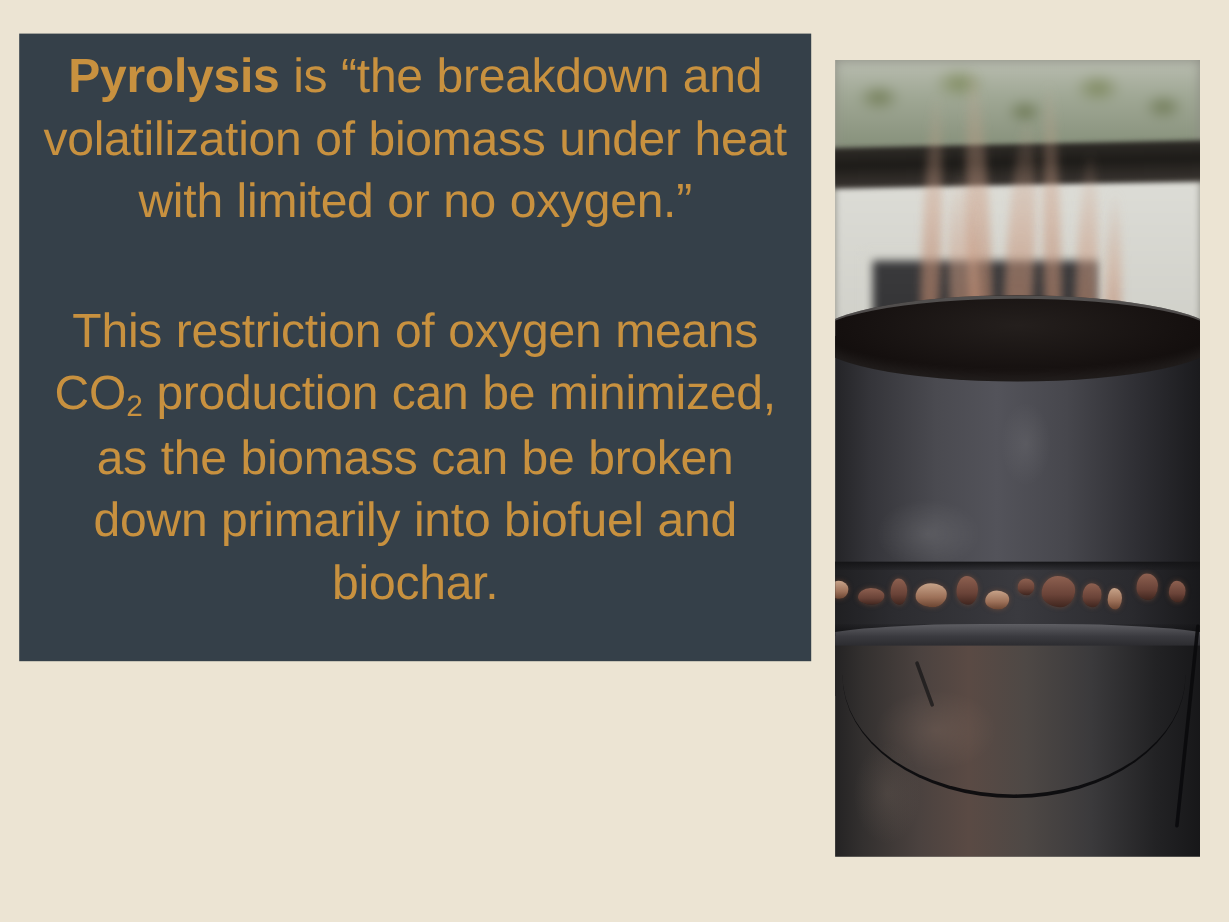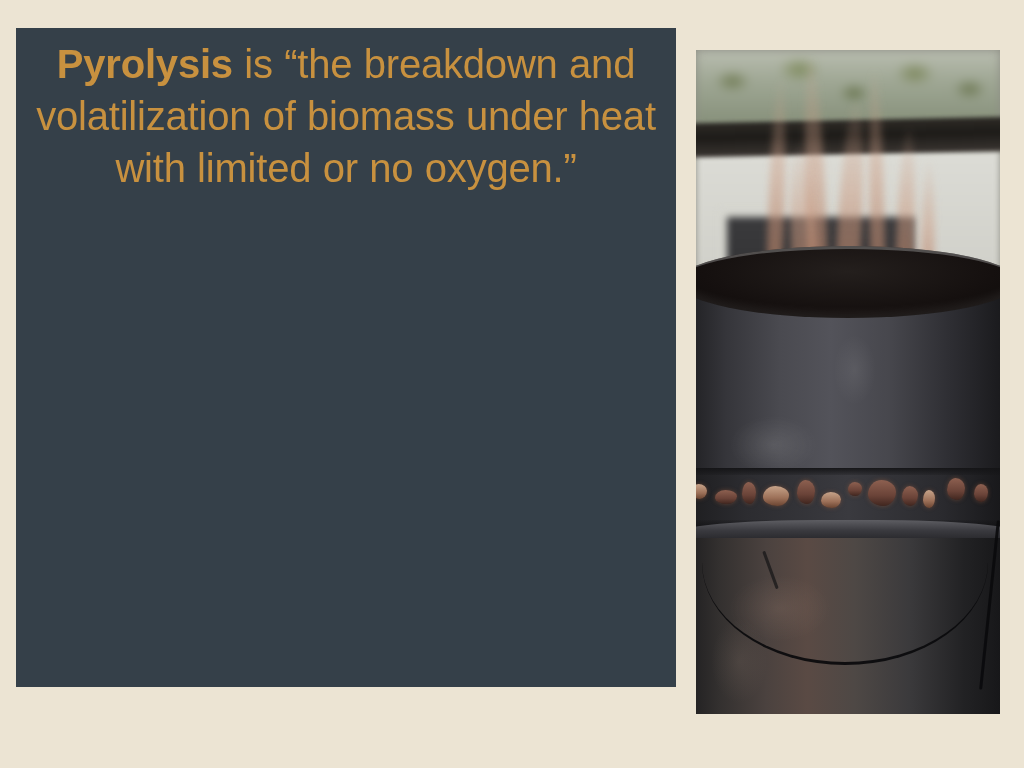--- a/index.html
+++ b/index.html
@@ -20,21 +20,21 @@
     height: 768px;
     background: #ece4d3;
   }
 
   
   .text-panel {
     position: absolute;
     left: 16px;
     top: 28px;
     width: 660px;
-    height: 659px;
+    height: 523px;
     background: #354049;
     box-sizing: border-box;
     padding: 8px 12px 0 12px;
     display: block;
   }
   .para {
     margin: 0;
     text-align: center;
     color: #c8913f;
     font-family: "Liberation Sans", sans-serif;
@@ -290,20 +290,21 @@
 </style>
 </head>
 <body>
 
 <div class="slide">
 
   <div class="text-panel">
 
     <p class="para first"><span class="bold-term">Pyrolysis</span><span> is “the breakdown and volatilization of biomass under heat with limited or no oxygen.”</span></p>
 
+    <p class="para second"><span>This restriction of oxygen means CO</span><sub>2</sub><span> production can be minimized, as the biomass can be broken down primarily into biofuel and biochar.</span></p>
 
   </div>
 
   <div class="photo">
     <div class="photo-inner">
 
       <div class="scene-foliage"></div>
       <div class="scene-wall"></div>
       <div class="scene-window"></div>
       <div class="scene-roof"></div>

